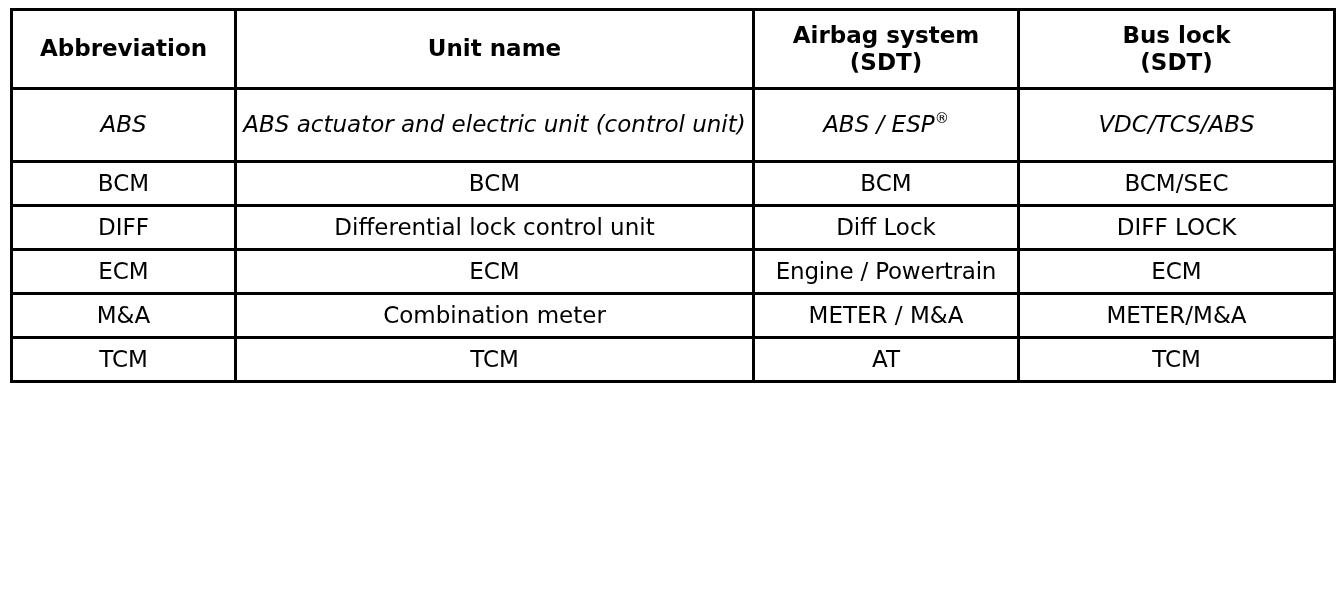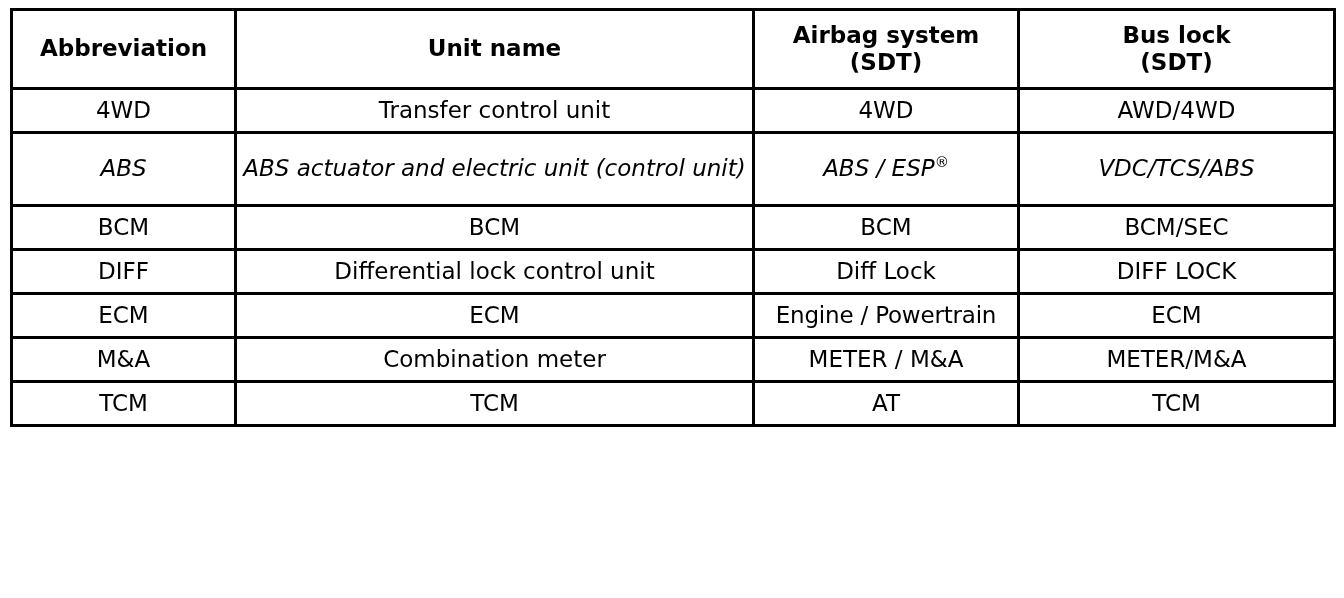--- a/index.html
+++ b/index.html
@@ -96,26 +96,20 @@
           <span>Airbag system</span>
           <span class="hdr-line2">(SDT)</span>
         </th>
         <th>
           <span>Bus lock</span>
           <span class="hdr-line2">(SDT)</span>
         </th>
       </tr>
     </thead>
     <tbody id="table-body">
-        <tr>
-          <td>4WD</td>
-          <td>Transfer control unit</td>
-          <td>4WD</td>
-          <td>AWD/4WD</td>
-        </tr>
         <tr class="row-tall">
           <td>ABS</td>
           <td>ABS actuator and electric unit (control unit)</td>
           <td>ABS / ESP<sup class="reg">®</sup></td>
           <td>VDC/TCS/ABS</td>
         </tr>
         <tr>
           <td>BCM</td>
           <td>BCM</td>
           <td>BCM</td>

